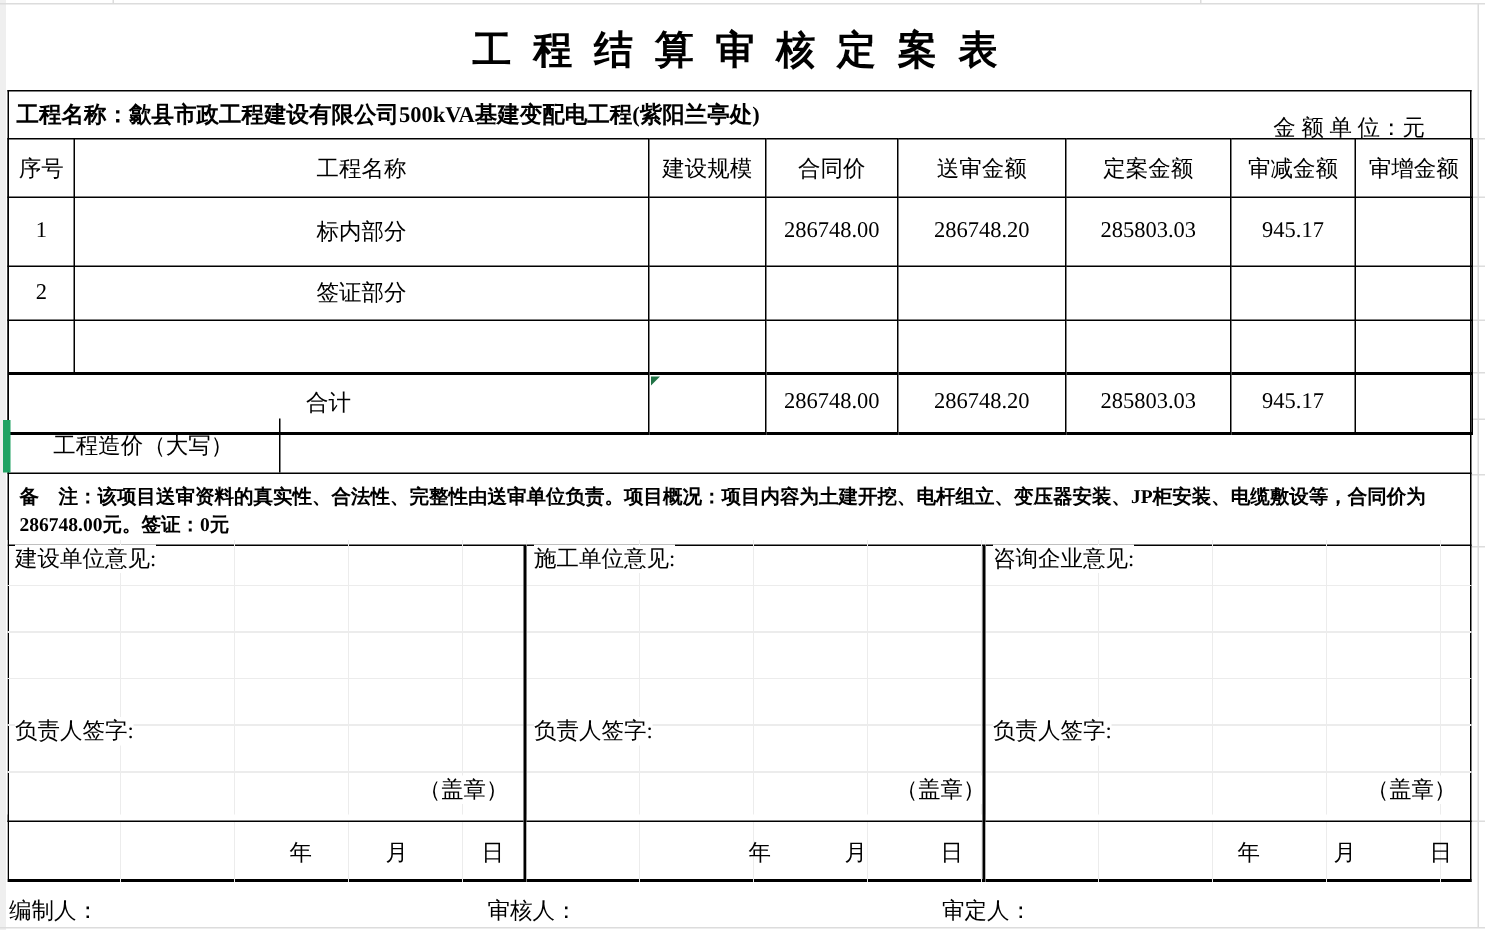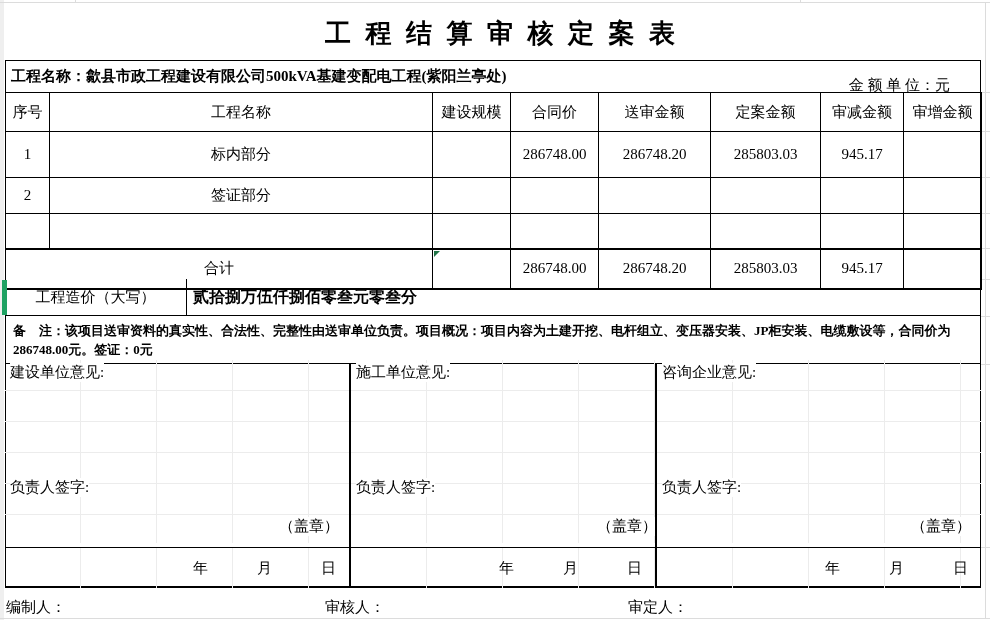--- a/index.html
+++ b/index.html
@@ -4,21 +4,21 @@
 <style>
   html,body{margin:0;padding:0;background:#fff;}
   .page{position:relative;width:990px;height:620px;background:#ffffff;overflow:hidden;
         font-family:"Liberation Serif","DejaVu Serif",serif;color:#000;}
   
   .gl{position:absolute;background:#dcdcdc;}
   .margin-strip{position:absolute;left:0;top:0;width:4px;height:620px;background:#efefef;}
   
   .bline{position:absolute;background:#000;}
   
-  .title{position:absolute;left:14px;top:8px;width:976px;height:50px;display:flex;
+  .title{position:absolute;left:4px;top:8px;width:976px;height:50px;display:flex;
          align-items:center;justify-content:center;font-size:26px;font-weight:bold;letter-spacing:4px;}
   
   .project-row{position:absolute;left:6px;top:61px;width:974px;height:31px;display:flex;align-items:center;text-align:right;}
   .project-row .proj{font-weight:bold;font-size:15px;padding-left:5px;white-space:nowrap;}
   .project-row .unit{position:absolute;right:30px;font-size:15px;white-space:nowrap;margin-top:18px;}
   
   table.main{position:absolute;left:5px;top:92px;width:976px;border-collapse:collapse;table-layout:fixed;}
   table.main td{border:1px solid #000;text-align:center;vertical-align:middle;
                 font-size:15px;padding:0;overflow:hidden;background:transparent;}
   tr.hdr{height:39px;} tr.r1{height:46px;} tr.r2{height:36px;} tr.r3{height:35px;}
@@ -153,21 +153,20 @@
       <td>286748.20</td>
       <td>285803.03</td>
       <td>945.17</td>
       <td></td>
     </tr>
   </tbody>
     </table>
 
   <div class="amount-row">
     <div class="amount-label">工程造价（大写）</div>
-    <div class="amount-value">贰拾捌万伍仟捌佰零叁元零叁分</div>
   </div>
   <div class="green-bar"></div>
 
   <div class="remark">
     <div>备　注：该项目送审资料的真实性、合法性、完整性由送审单位负责。项目概况：项目内容为土建开挖、电杆组立、变压器安装、JP柜安装、电缆敷设等，合同价为</div>
     <div>286748.00元。签证：0元</div>
   </div>
 
   <div class="opinion op1">
     <span class="op-title">建设单位意见:</span>

